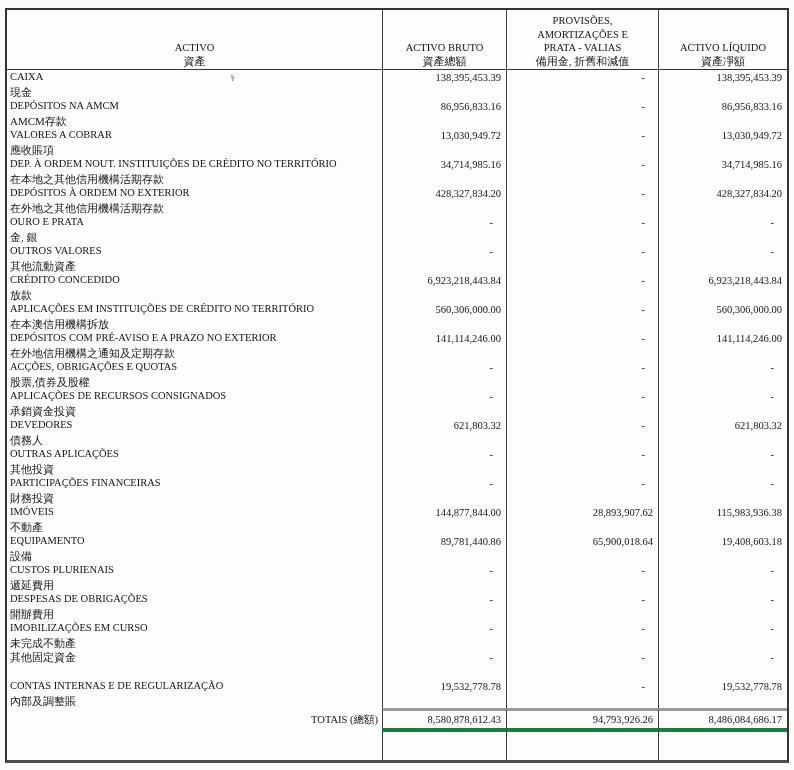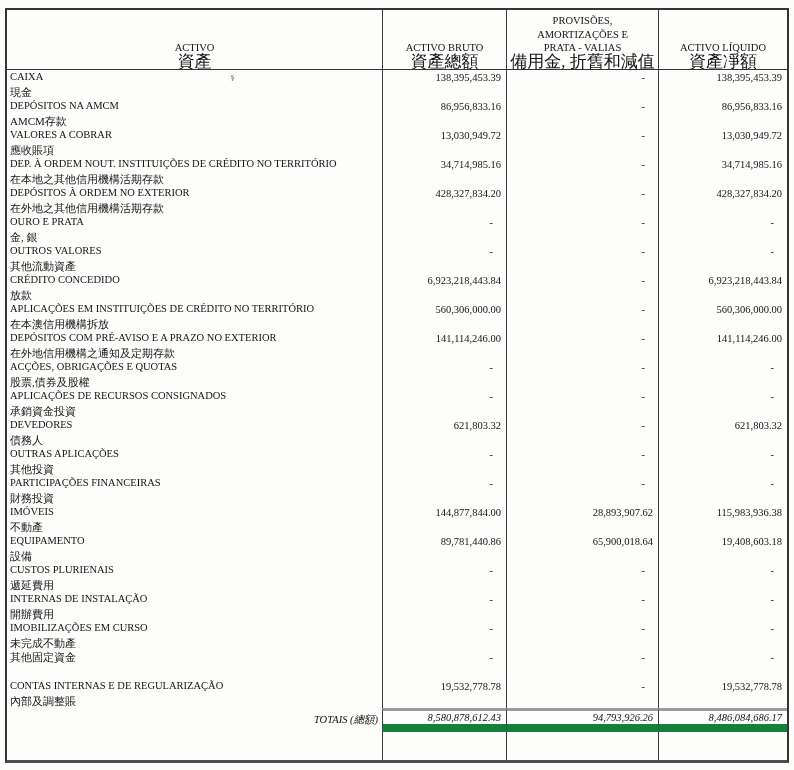--- a/index.html
+++ b/index.html
@@ -29,40 +29,40 @@
   .c2,.c3,.c4{border-left:1px solid #3c3c3c;}
   
   .header-row{height:60px;}
   .header-row .cell{
     border-bottom:1px solid #333;
     display:flex;flex-direction:column;justify-content:flex-end;align-items:center;
     text-align:center;
     font-size:10.5px;line-height:13.5px;
     padding-bottom:1px;
   }
-  .zh{font-size:17px;}
+  .zh{font-size:11px;}
   
   .data-row{height:29px;}
   .data-row .c1{padding-left:3px;}
   .line-pt{font-size:10.5px;line-height:14.5px;white-space:nowrap;}
   .line-zh{font-size:11px;line-height:14px;white-space:nowrap;}
   .val{
     text-align:right;font-size:10.5px;line-height:15px;
     padding-right:5px;white-space:nowrap;
   }
   .val.dash{padding-right:13px;}
   
-  .totals-row{height:24px;font-style:italic;}
+  .totals-row{height:24px;}
   .totals-row .c1{
     display:flex;justify-content:flex-end;align-items:center;
     font-size:10.5px;padding-right:4px;white-space:nowrap;
   }
   .totals-row .num{
     border-top:3px solid #9b9b9b;
-    border-bottom:8px solid #15803d;
+    border-bottom:4px solid #15803d;
     display:flex;align-items:center;justify-content:flex-end;
     font-size:10.5px;padding-right:5px;white-space:nowrap;
   }
   .filler-row{flex:1 1 auto;}
   .artifact{
     position:absolute;left:224px;top:2px;
     font-size:8px;color:#4a4a4a;
   }
   .c1{position:relative;}
 </style>
@@ -269,21 +269,21 @@
       <div class="line-pt">CUSTOS PLURIENAIS</div>
       <div class="line-zh">遞延費用</div>
     </div>
     <div class="cell c2 val dash">-</div>
     <div class="cell c3 val dash">-</div>
     <div class="cell c4 val dash">-</div>
   </div>
 
   <div class="row data-row">
     <div class="cell c1">
-      <div class="line-pt">INTERNAS DE INSTALAÇÃO</div>
+      <div class="line-pt">DESPESAS DE OBRIGAÇÕES</div>
       <div class="line-zh">開辦費用</div>
     </div>
     <div class="cell c2 val dash">-</div>
     <div class="cell c3 val dash">-</div>
     <div class="cell c4 val dash">-</div>
   </div>
 
   <div class="row data-row">
     <div class="cell c1">
       <div class="line-pt">IMOBILIZAÇÕES EM CURSO</div>

